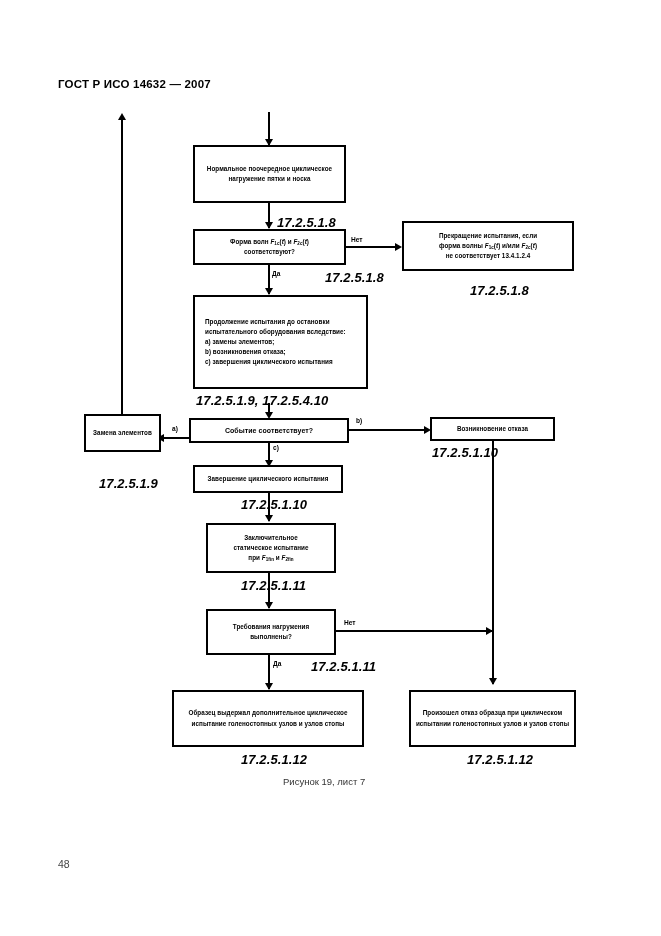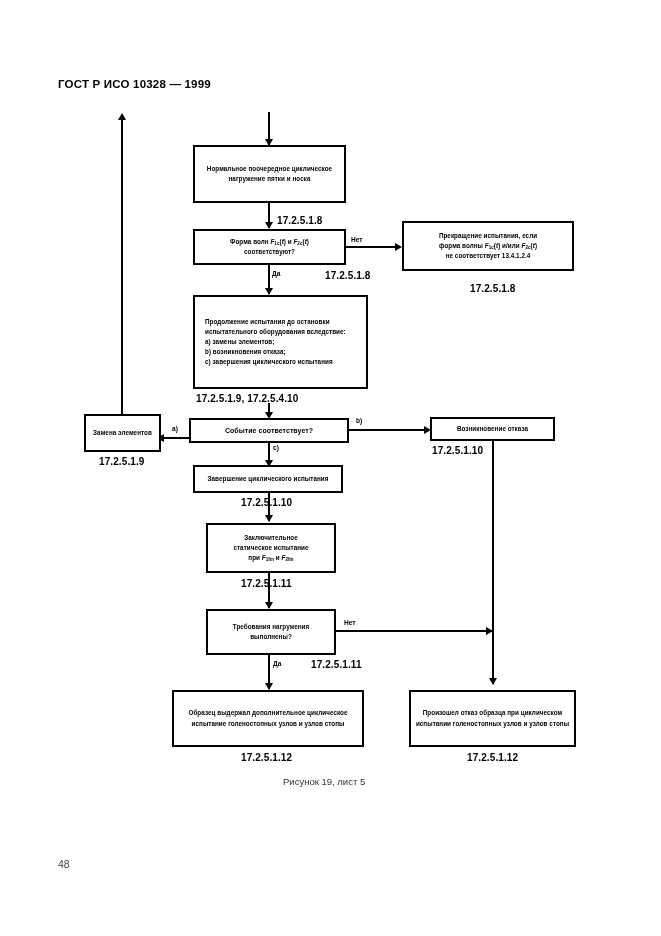--- a/index.html
+++ b/index.html
@@ -59,24 +59,25 @@
     padding: 2px 4px;
     letter-spacing: 0.05px;
   }
   .box .inner { width: 100%; }
   .box.left-align { text-align: left; justify-content: flex-start; }
   .box.left-align .inner { padding-left: 6px; }
 
   
   .ref {
     position: absolute;
-    font-size: 10px;
+    font-size: 13px;
     font-weight: bold;
     white-space: nowrap;
     letter-spacing: 0.1px;
+    font-style: italic;
   }
   
   .blabel {
     position: absolute;
     font-size: 6.6px;
     font-weight: bold;
     white-space: nowrap;
   }
 
   
@@ -120,23 +121,23 @@
     border-right: 7px solid #000;
   }
   sub { font-size: 0.72em; vertical-align: -0.22em; }
   i { font-style: italic; }
 </style>
 </head>
 <body>
 
 <div id="page">
 
-  <div class="hdr">ГОСТ Р ИСО 10328 — 1999</div>
+  <div class="hdr">ГОСТ Р ИСО 14632 — 2007</div>
   <div class="pagenum">48</div>
-  <div class="caption">Рисунок 19, лист 5</div>
+  <div class="caption">Рисунок 19, лист 7</div>
 
   <div class="vline" style="left:268px; top:112px; height:33px;"></div>
   <div class="ar-down" style="left:265px; top:139px;"></div>
 
   <div class="box" style="left:193px; top:145px; width:153px; height:58px;">
     <div class="inner">Нормальное поочередное циклическое нагружение пятки и носка</div>
   </div>
 
   <div class="vline" style="left:268px; top:203px; height:25px;"></div>
   <div class="ar-down" style="left:265px; top:222px;"></div>
@@ -185,21 +186,21 @@
   <div class="ar-left" style="left:157px; top:434px;"></div>
   <div class="blabel" style="left:172px; top:425px;">a)</div>
 
   <div class="hline" style="left:349px; top:429px; width:79px;"></div>
   <div class="ar-right" style="left:424px; top:426px;"></div>
   <div class="blabel" style="left:356px; top:417px;">b)</div>
 
   <div class="box" style="left:84px; top:414px; width:77px; height:38px;">
     <div class="inner">Замена элементов</div>
   </div>
-  <div class="ref" style="left:99px; top:456px;">17.2.5.1.9</div>
+  <div class="ref" style="left:99px; top:476px;">17.2.5.1.9</div>
 
   <div class="vline" style="left:121px; top:119px; height:295px;"></div>
   <div class="ar-up" style="left:118px; top:113px;"></div>
 
   <div class="box" style="left:430px; top:417px; width:125px; height:24px;">
     <div class="inner">Возникновение отказа</div>
   </div>
   <div class="ref" style="left:432px; top:445px;">17.2.5.1.10</div>
 
   <div class="vline" style="left:492px; top:441px; height:243px;"></div>

